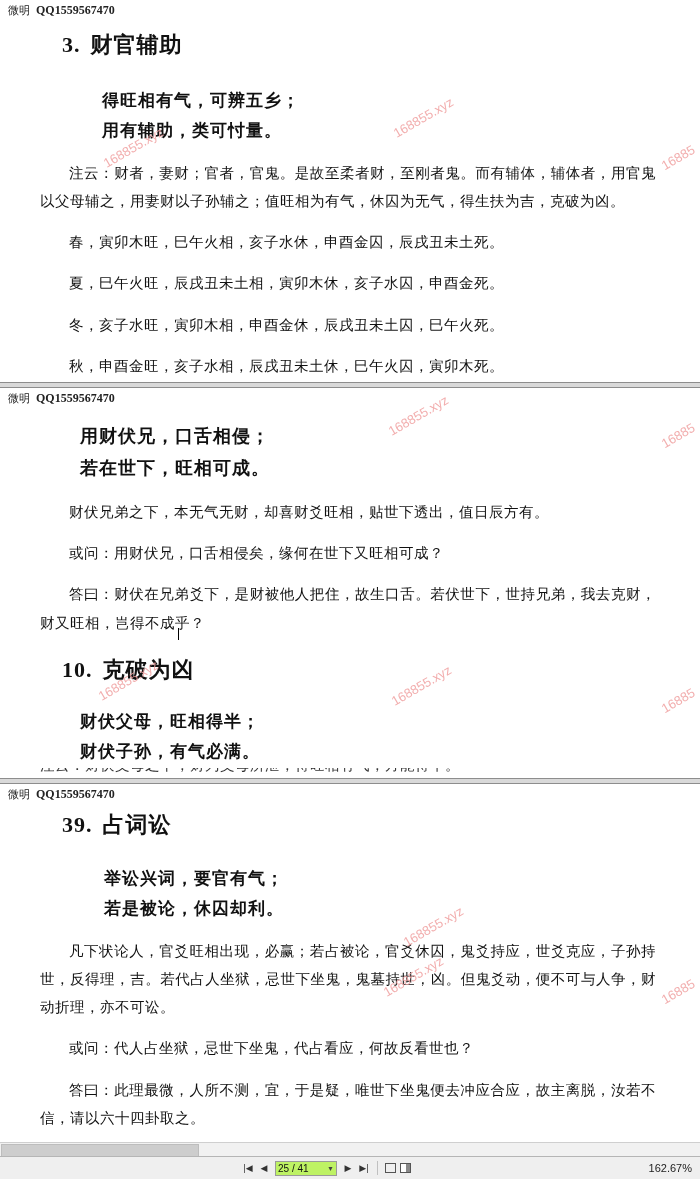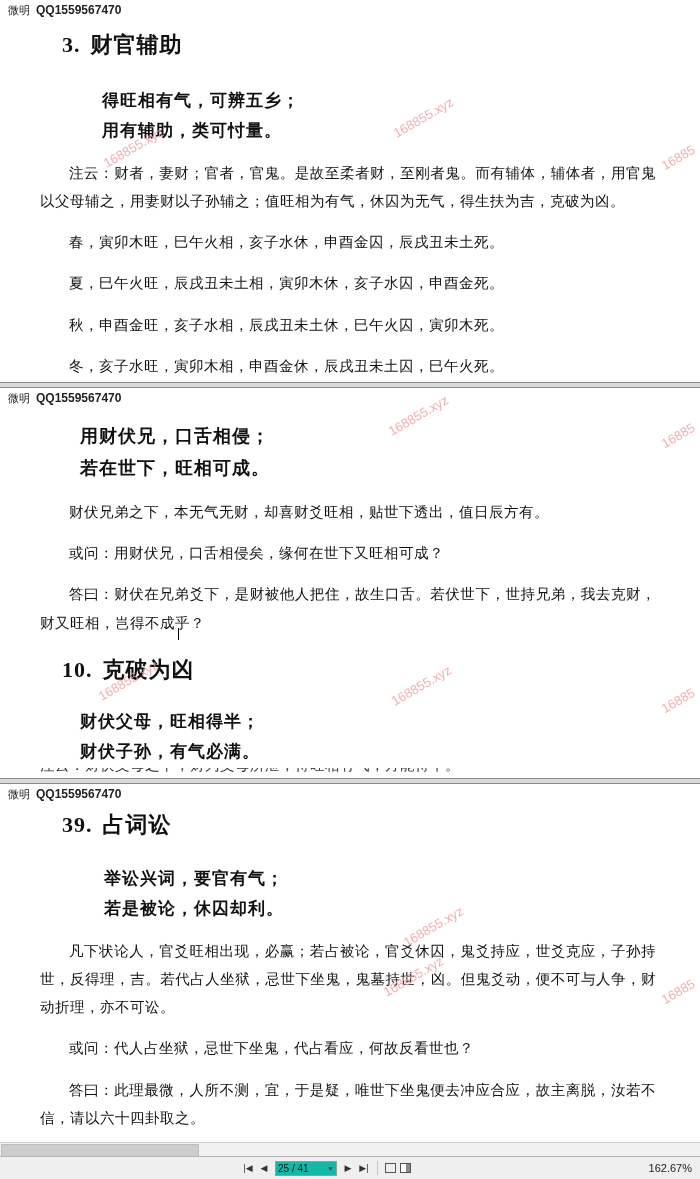--- a/index.html
+++ b/index.html
@@ -22,21 +22,21 @@
   }
   .page-sep {
     height: 4px;
     background: #d9d9d9;
     border-top: 1px solid #8d8d8d;
     border-bottom: 1px solid #8d8d8d;
   }
   .wm-bar {
     padding: 3px 13px 2px 8px;
     font-size: 11px;
-    font-family: Liberation Sans, sans-serif;
+    font-family: Liberation Serif, serif;
     color: #222;
     letter-spacing: 0px;
     white-space: nowrap;
   }
   .wm-bar .wm-label {
     font-size: 11px;
     margin-right: 6px;
   }
   .wm-bar .wm-qq {
     font-size: 12px;
@@ -150,21 +150,21 @@
     align-items: center;
     justify-content: center;
     color: #333;
     font-size: 9px;
     margin: 0 1px;
   }
   .tb-group { display: flex; align-items: center; }
   .page-box {
     width: 62px;
     height: 15px;
-    background: #14b8a6;
+    background: #bef264;
     border: 1px solid #9a9a9a;
     display: flex;
     align-items: center;
     justify-content: space-between;
     margin: 0 3px;
     padding: 0 2px;
     box-sizing: border-box;
     font-size: 10px;
   }
   .page-box .caret {
@@ -217,22 +217,22 @@
       <span class="num">3.</span><span>财官辅助</span>
     </h2>
     <div class="verse">
       <div>得旺相有气，可辨五乡；</div>
       <div>用有辅助，类可忖量。</div>
     </div>
     <div class="line-list">
       <div class="para">注云：财者，妻财；官者，官鬼。是故至柔者财，至刚者鬼。而有辅体，辅体者，用官鬼以父母辅之，用妻财以子孙辅之；值旺相为有气，休囚为无气，得生扶为吉，克破为凶。</div>
       <div class="para">春，寅卯木旺，巳午火相，亥子水休，申酉金囚，辰戌丑未土死。</div>
       <div class="para">夏，巳午火旺，辰戌丑未土相，寅卯木休，亥子水囚，申酉金死。</div>
+      <div class="para">冬，亥子水旺，寅卯木相，申酉金休，辰戌丑未土囚，巳午火死。</div>
       <div class="para">秋，申酉金旺，亥子水相，辰戌丑未土休，巳午火囚，寅卯木死。</div>
-      <div class="para">冬，亥子水旺，寅卯木相，申酉金休，辰戌丑未土囚，巳午火死。</div>
     </div>
   </div>
   <div class="wm" style="left:100px; top:140px;">168855.xyz</div>
   <div class="wm" style="left:390px; top:110px;">168855.xyz</div>
   <div class="wm" style="left:660px; top:150px;">16885</div>
 </div>
 
 <div class="page-sep"></div>
 
 <div class="page" id="page2">

